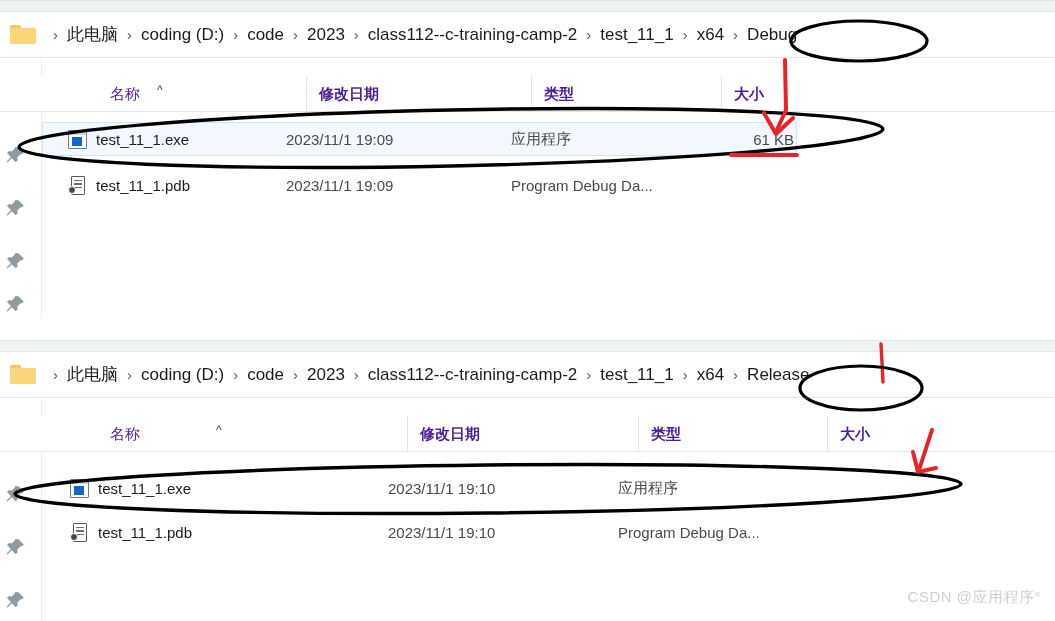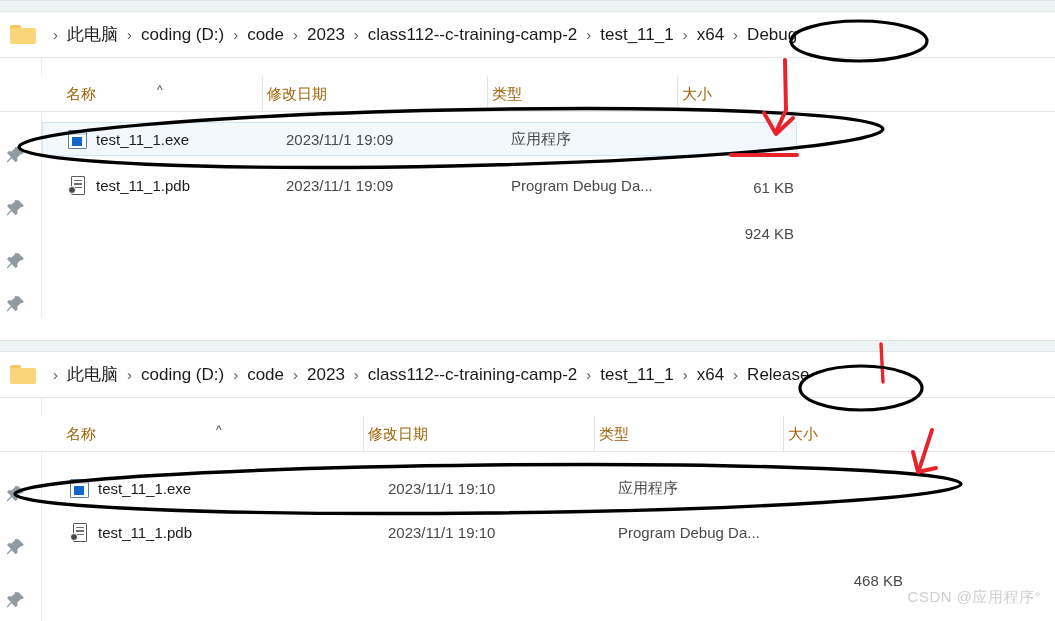--- a/index.html
+++ b/index.html
@@ -56,42 +56,42 @@
     user-select: none;
   }
 
   
   .colhead {
     position: absolute; left: 0; width: 1055px; height: 36px;
     background: #ffffff; border-bottom: 1px solid #e8e8e8;
   }
   .colhead .cell {
     position: absolute; top: 0; height: 36px;
-    font-size: 15px; color: #a16207;
-    display: flex; align-items: center;
-  }
-  .colhead .cell.sep-l { border-left: 1px solid #e4e4e4; padding-left: 4px; }
+    font-size: 15px; color: #4c1d95;
+    display: flex; align-items: center; margin-left: 44px;
+  }
+  .colhead .cell.sep-l { border-left: 1px solid #e4e4e4; padding-left: 12px; font-weight: bold; }
   .sortcaret {
     position: absolute; font-size: 12px; color: #3f3f3f;
     line-height: 1;
   }
 
   
   .row { position: absolute; left: 0; width: 1055px; height: 34px; }
   .row.selected .rowbg {
     position: absolute; left: 42px; right: 258px; top: 0; bottom: 0;
     background: #f2f8fd; border: 1px solid #cfe6f7;
   }
   .row .cell {
     position: absolute; top: 0; height: 34px;
     display: flex; align-items: center;
     font-size: 15px; color: #4a4a4a; white-space: nowrap; padding-left: 12px;
   }
   .row .cell.name { color: #1c1c1c; }
-  .row .cell.size { justify-content: flex-end; margin-top: 48px; }
+  .row .cell.size { justify-content: flex-end; }
 
   .ficon { width: 19px; height: 19px; position: relative; margin-right: 9px; flex: 0 0 auto; }
   
   .ficon.exe .frame {
     position: absolute; inset: 0; background: #ffffff;
     border: 1.5px solid #5b7fa6; border-radius: 1px;
   }
   .ficon.exe .bar {
     position: absolute; left: 1.5px; right: 1.5px; top: 1.5px; height: 4px;
     background: #cfd9e3;
@@ -246,23 +246,20 @@
             <span class="gear"></span>
         </span>
         <span>test_11_1.pdb</span>
       </div>
       <div class="cell" style="left:274px; width:220px;">
         <span>2023/11/1 19:09</span>
       </div>
       <div class="cell" style="left:499px; width:180px;">
         <span>Program Debug Da...</span>
       </div>
-      <div class="cell size" style="left:679px; width:115px;">
-        <span>924 KB</span>
-      </div>
     </div>
   </div>
 
   <div class="gap" style="top:318px; height:22px;"></div>
 
   <div class="panel" style="top:340px; height:281px;">
 
     <div class="topstrip" style="top:0;"></div>
 
     <div class="crumbbar" style="top:12px;">
@@ -351,23 +348,20 @@
             <span class="gear"></span>
         </span>
         <span>test_11_1.pdb</span>
       </div>
       <div class="cell" style="left:376px; width:225px;">
         <span>2023/11/1 19:10</span>
       </div>
       <div class="cell" style="left:606px; width:180px;">
         <span>Program Debug Da...</span>
       </div>
-      <div class="cell size" style="left:785px; width:118px;">
-        <span>468 KB</span>
-      </div>
     </div>
   </div>
 
   <svg class="anno" viewBox="0 0 1055 621" xmlns="http://www.w3.org/2000/svg">
 
     <ellipse cx="859" cy="41" rx="68" ry="20" fill="none" stroke="#000000" stroke-width="3.2"></ellipse>
 
     <ellipse cx="451" cy="138" rx="432" ry="28" fill="none" stroke="#000000" stroke-width="3.4" transform="rotate(-1.2 451 138)"></ellipse>
 
     <path d="M785 60 L786 110 L776 132" fill="none" stroke="#e8232a" stroke-width="4" stroke-linecap="round" stroke-linejoin="round"></path>

